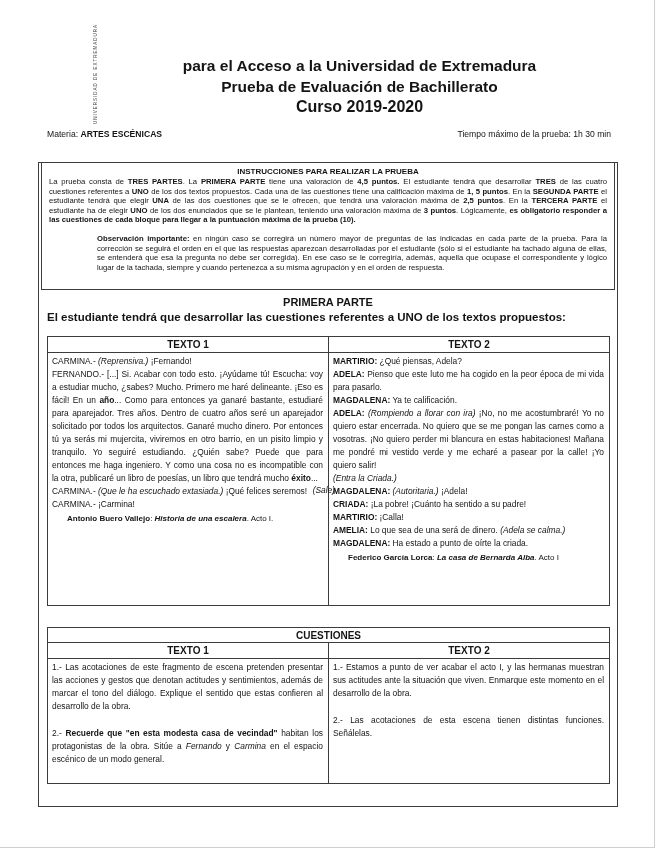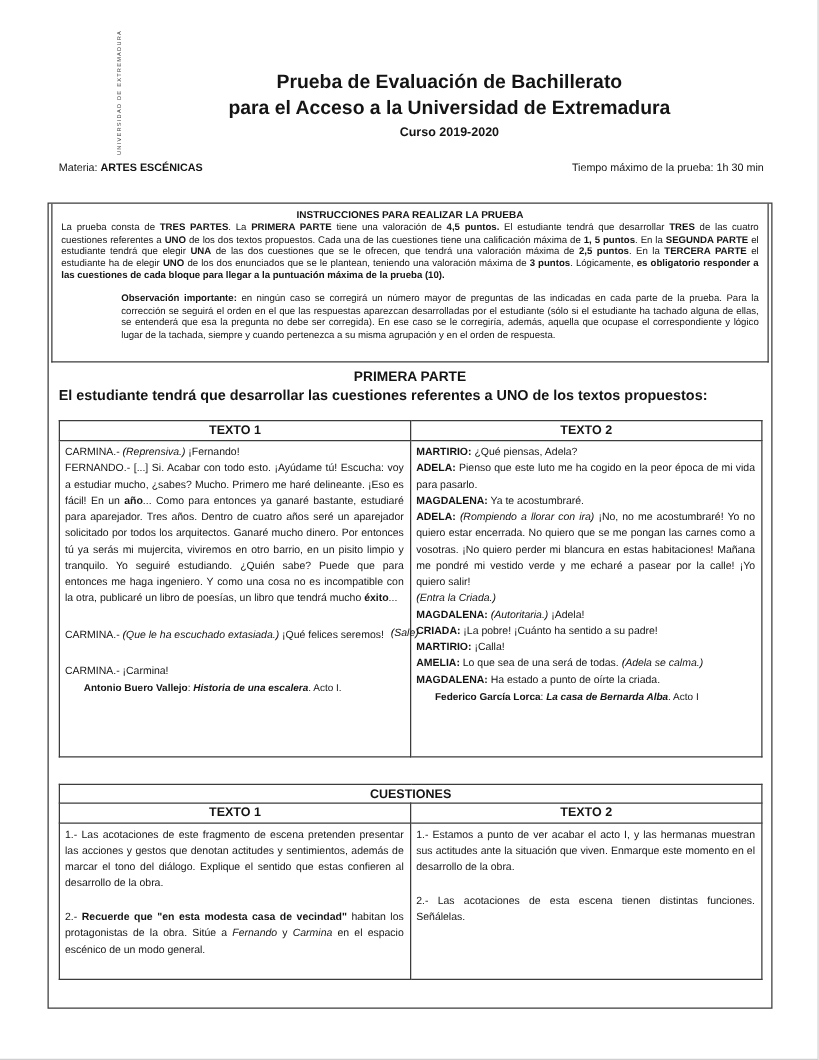--- a/index.html
+++ b/index.html
@@ -10,21 +10,21 @@
     overflow:hidden; margin:0; box-shadow:inset -1px -1px 0 #cfcfcf;
   }
   
   .vlogo {
     position:absolute; left:93px; top:58px; height:66px;
     writing-mode:vertical-rl; transform:rotate(180deg);
     font-size:4.5px; letter-spacing:1px; color:#444; white-space:nowrap;
   }
   .header { position:absolute; left:112px; right:48px; top:55px; text-align:center; }
   .title-line { font-size:15.5px; font-weight:bold; line-height:21px; }
-  .course-line { font-size:10px; font-weight:bold; line-height:15px; margin-top:2px; }
+  .course-line { font-size:16px; font-weight:bold; line-height:15px; margin-top:2px; }
   .meta-row {
     position:absolute; left:47px; right:44px; top:129px;
     display:flex; justify-content:space-between; font-size:8.6px;
   }
   .meta-row b { font-weight:bold; }
   
   .outer {
     position:absolute; left:38px; top:162px; width:580px; height:645px;
     border:1px solid #3c3c3c;
   }
@@ -48,39 +48,39 @@
   th { font-size:10px; font-weight:bold; text-align:center; height:16px; padding:0; }
   td {
     vertical-align:top; font-size:8.4px; line-height:13px;
     padding:2px 5px 2px 4px; text-align:justify; width:50%;
   }
   .texts-table td { height:253px; }
   .cuest-table { margin-top:21px; }
   .cuest-table td { height:125px; }
   .cuest-caption th { height:15px; }
   td p { margin:0; }
-  td p.gap-top { margin-top:16px; }
+  td p.gap-top { margin-top:0; }
   td p.big-gap-top { margin-top:14px; }
   .attribution { font-size:8px; line-height:12px; text-indent:15px; text-align:left; margin-top:2px; }
   .rel { position:relative; }
   .sale-note {
     position:absolute; right:-12px; bottom:1px; font-style:italic;
     font-size:8.4px; background:transparent; z-index:2;
   }
 </style>
 </head>
 <body>
 
 <div class="page">
 
   <div class="vlogo">UNIVERSIDAD DE EXTREMADURA</div>
 
   <div class="header">
+    <div class="title-line">para el Acceso a la Universidad de Extremadura</div>
     <div class="title-line">Prueba de Evaluación de Bachillerato</div>
-    <div class="title-line">para el Acceso a la Universidad de Extremadura</div>
     <div class="course-line">Curso 2019-2020</div>
   </div>
 
   <div class="meta-row">
     <span><span>Materia: </span><b>ARTES ESCÉNICAS</b></span>
     <span>Tiempo máximo de la prueba: 1h 30 min</span>
   </div>
 
   <div class="outer">
 
@@ -103,27 +103,27 @@
         <td>
           <p><span>CARMINA.- </span><span style="font-style: italic;">(Reprensiva.)</span><span> ¡Fernando!</span></p>
           <p><span>FERNANDO.- [...] Si. Acabar con todo esto. ¡Ayúdame tú! Escucha: voy a estudiar mucho, ¿sabes? Mucho. Primero me haré delineante. ¡Eso es fácil! En un </span><span style="font-weight: bold;">año</span><span>... Como para entonces ya ganaré bastante, estudiaré para aparejador. Tres años. Dentro de cuatro años seré un aparejador solicitado por todos los arquitectos. Ganaré mucho dinero. Por entonces tú ya serás mi mujercita, viviremos en otro barrio, en un pisito limpio y tranquilo. Yo seguiré estudiando. ¿Quién sabe? Puede que para entonces me haga ingeniero. Y como una cosa no es incompatible con la otra, publicaré un libro de poesías, un libro que tendrá mucho </span><span style="font-weight: bold;">éxito</span><span>...</span></p>
           <p class="gap-top rel"><span><span>CARMINA.- </span><span style="font-style: italic;">(Que le ha escuchado extasiada.)</span><span> ¡Qué felices seremos!</span></span><span class="sale-note">(Sale)</span></p>
           <p class="gap-top"><span>CARMINA.- ¡Carmina!</span></p>
           <p class="attribution"><span style="font-weight: bold;">Antonio Buero Vallejo</span><span>: </span><span style="font-weight: bold; font-style: italic;">Historia de una escalera</span><span>. Acto I.</span></p>
         </td>
         <td>
           <p><span style="font-weight: bold;">MARTIRIO:</span><span> ¿Qué piensas, Adela?</span></p>
           <p><span style="font-weight: bold;">ADELA:</span><span> Pienso que este luto me ha cogido en la peor época de mi vida para pasarlo.</span></p>
-          <p><span style="font-weight: bold;">MAGDALENA:</span><span> Ya te acostumbraré.</span></p>
+          <p><span style="font-weight: bold;">MAGDALENA:</span><span> Ya te calificación.</span></p>
           <p><span style="font-weight: bold;">ADELA:</span><span> </span><span style="font-style: italic;">(Rompiendo a llorar con ira)</span><span> ¡No, no me acostumbraré! Yo no quiero estar encerrada. No quiero que se me pongan las carnes como a vosotras. ¡No quiero perder mi blancura en estas habitaciones! Mañana me pondré mi vestido verde y me echaré a pasear por la calle! ¡Yo quiero salir!</span></p>
           <p><span style="font-style: italic;">(Entra la Criada.)</span></p>
           <p><span style="font-weight: bold;">MAGDALENA:</span><span> </span><span style="font-style: italic;">(Autoritaria.)</span><span> ¡Adela!</span></p>
           <p><span style="font-weight: bold;">CRIADA:</span><span> ¡La pobre! ¡Cuánto ha sentido a su padre!</span></p>
           <p><span style="font-weight: bold;">MARTIRIO:</span><span> ¡Calla!</span></p>
-          <p><span style="font-weight: bold;">AMELIA:</span><span> Lo que sea de una será de todas. </span><span style="font-style: italic;">(Adela se calma.)</span></p>
+          <p><span style="font-weight: bold;">AMELIA:</span><span> Lo que sea de una será de dinero. </span><span style="font-style: italic;">(Adela se calma.)</span></p>
           <p><span style="font-weight: bold;">MAGDALENA:</span><span> Ha estado a punto de oírte la criada.</span></p>
           <p class="attribution"><span style="font-weight: bold;">Federico García Lorca</span><span>: </span><span style="font-weight: bold; font-style: italic;">La casa de Bernarda Alba</span><span>. Acto I</span></p>
         </td>
       </tr>
     </tbody>
       </table>
 
     <table class="cuest-table">
       <tbody>
           <tr class="cuest-caption">

